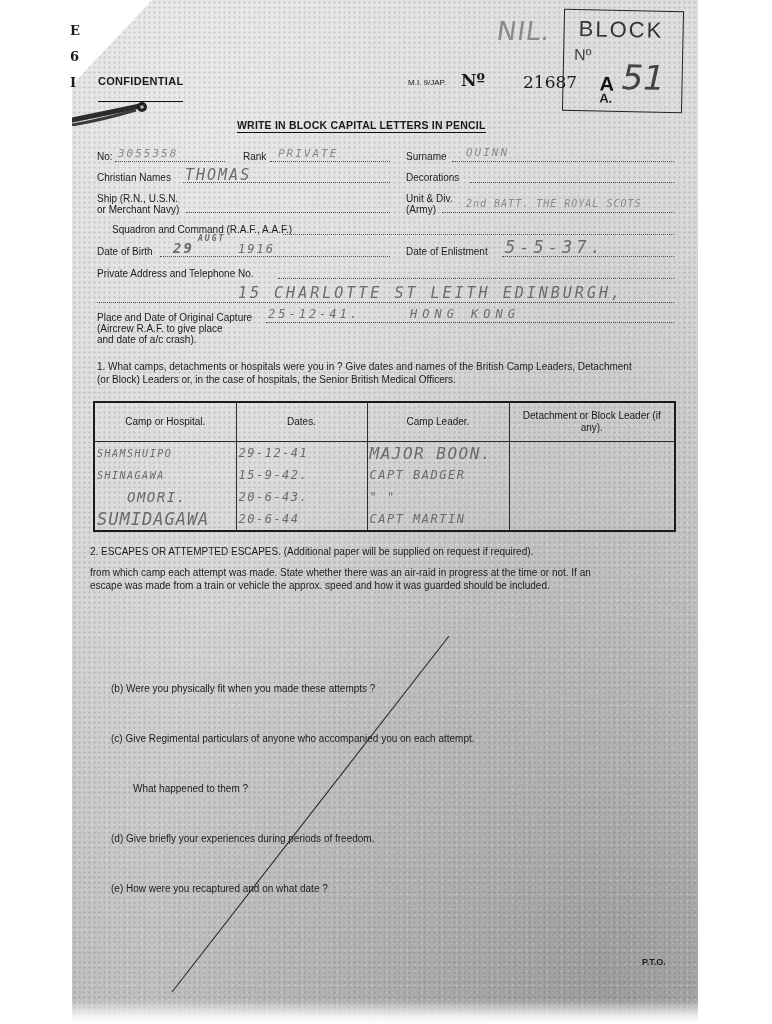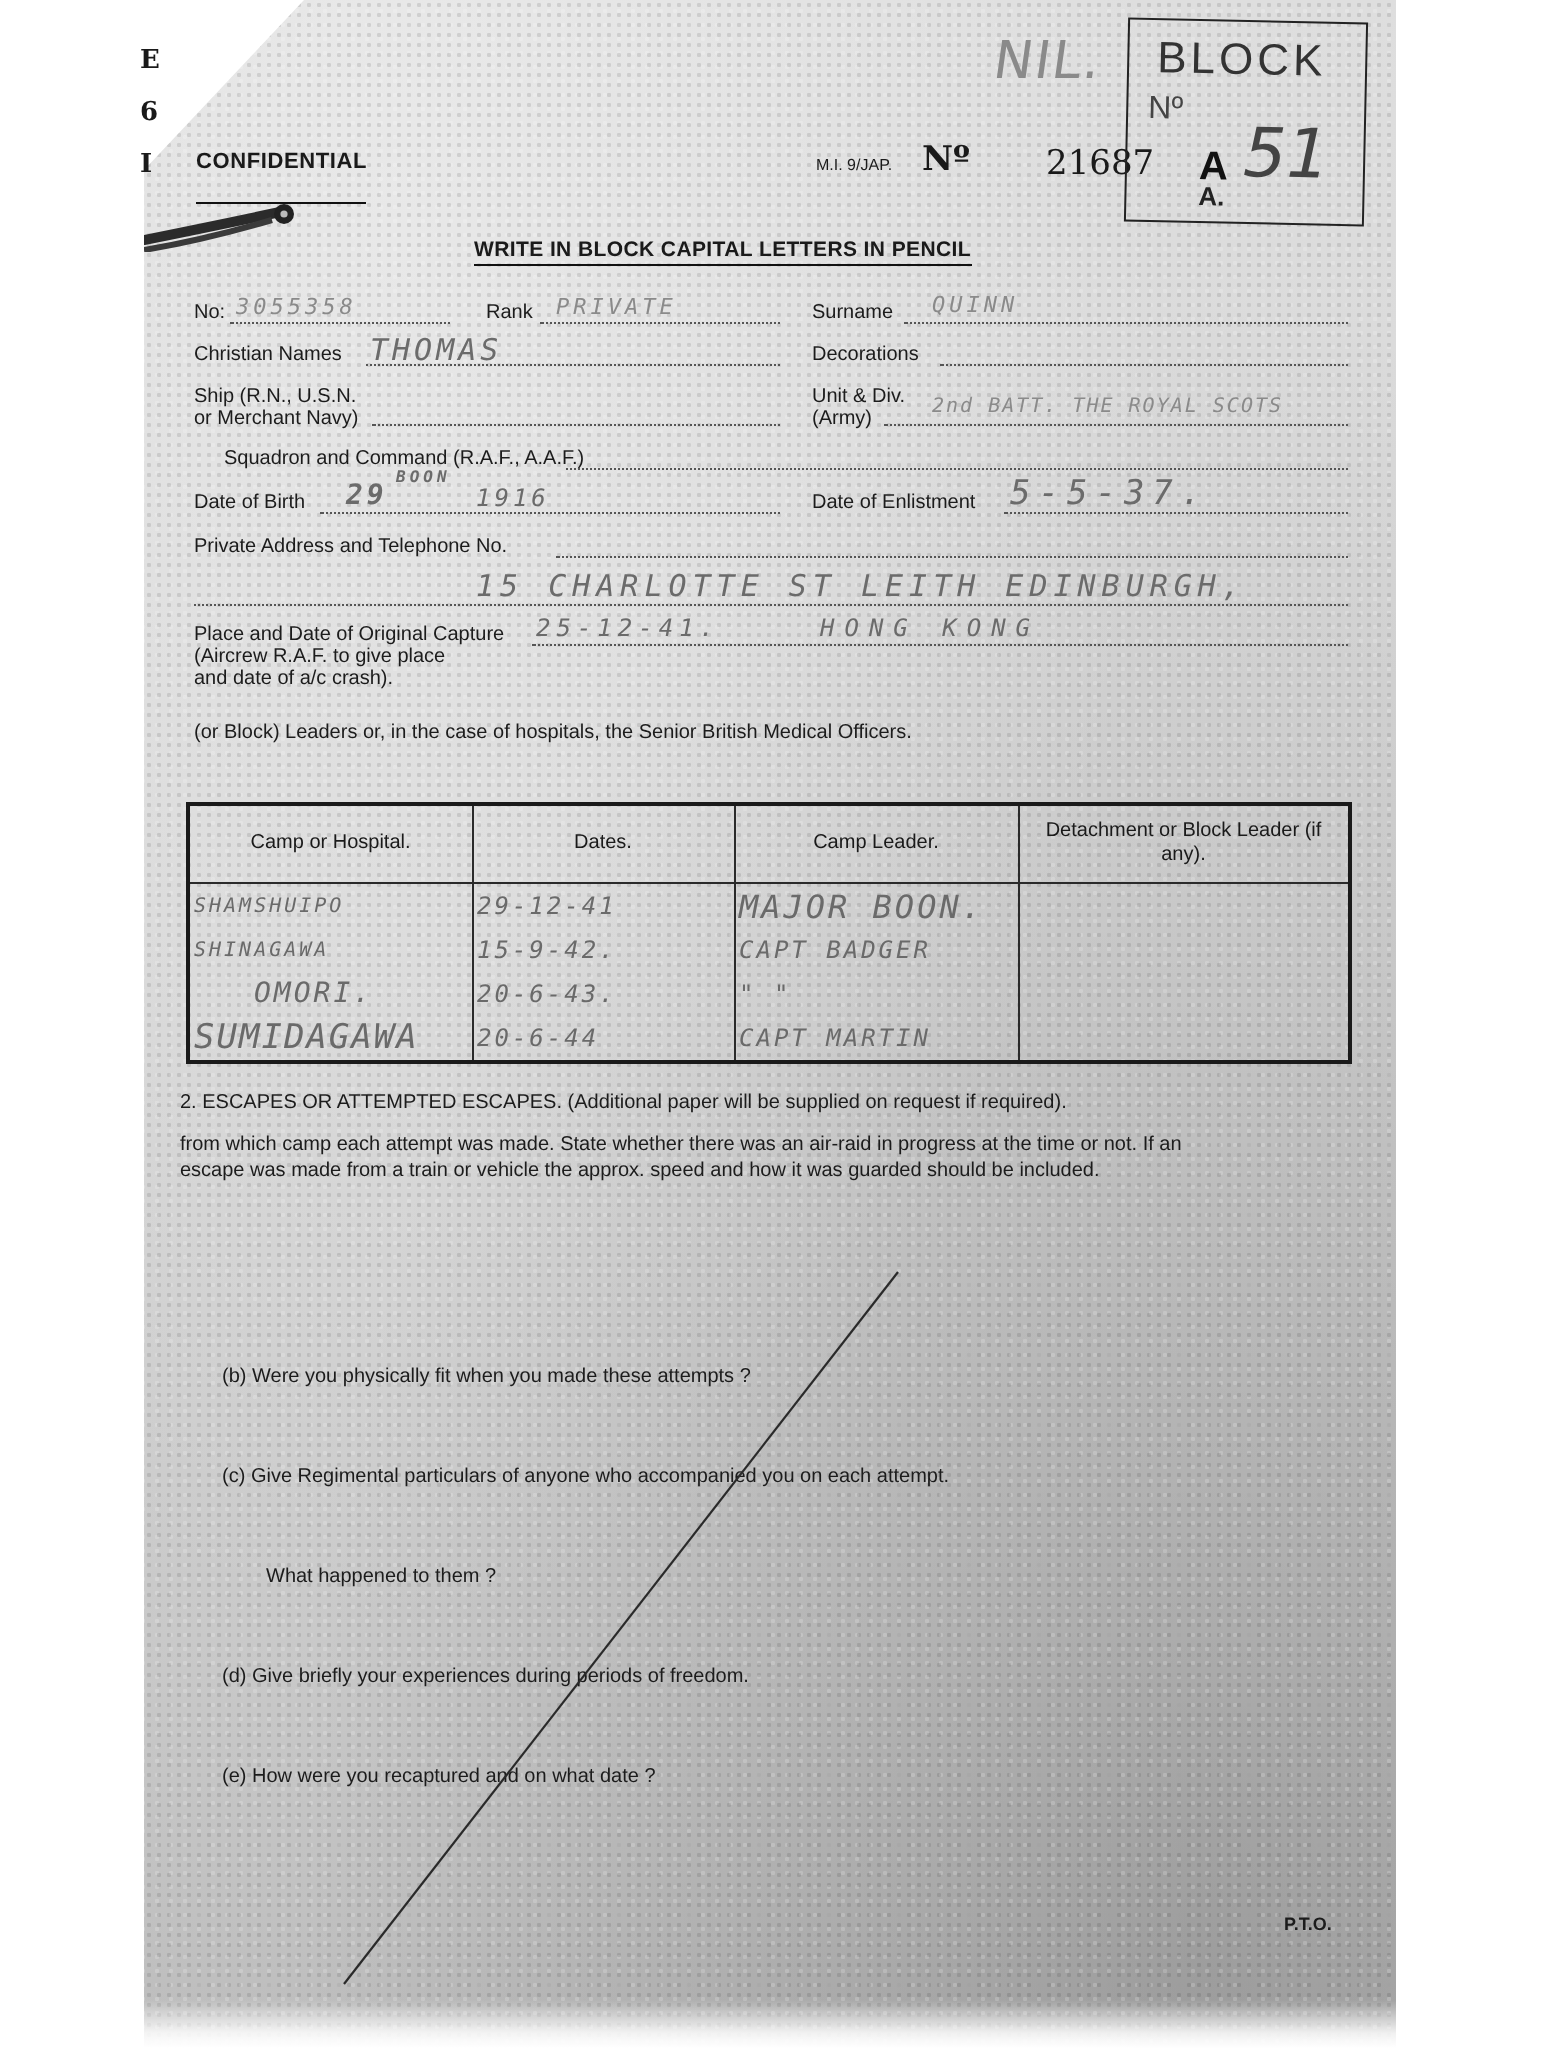--- a/index.html
+++ b/index.html
@@ -158,21 +158,21 @@
 </div>
 <div class="dots" style="left:442px;top:212px;width:232px;"></div>
 <div class="hand" style="left:466px;top:198px;font-size:10px;color:#8a8a8a;letter-spacing:1px;">2nd BATT. THE ROYAL SCOTS</div>
 
 <div class="abs label" style="left:97px;top:224px;margin-left:15px;">Squadron and Command (R.A.F., A.A.F.)</div>
 <div class="dots" style="left:283px;top:234px;width:391px;"></div>
 
 <div class="abs label" style="left:97px;top:246px;">Date of Birth</div>
 <div class="dots" style="left:160px;top:256px;width:230px;"></div>
 <div class="hand" style="left:173px;top:240px;font-size:14px;font-weight:bold;">29</div>
-<div class="hand" style="left:198px;top:234px;font-size:8px;font-weight:bold;">BOON</div>
+<div class="hand" style="left:198px;top:234px;font-size:8px;font-weight:bold;">AUGT</div>
 <div class="hand" style="left:238px;top:242px;font-size:12px;">1916</div>
 
 <div class="abs label" style="left:406px;top:246px;">Date of Enlistment</div>
 <div class="dots" style="left:502px;top:256px;width:172px;"></div>
 <div class="hand" style="left:505px;top:237px;font-size:17px;letter-spacing:4px;">5-5-37.</div>
 
 <div class="abs label" style="left:97px;top:268px;">Private Address and Telephone No.</div>
 <div class="dots" style="left:278px;top:278px;width:396px;"></div>
 <div class="dots" style="left:97px;top:302px;width:577px;"></div>
 <div class="hand" style="left:238px;top:284px;font-size:15px;letter-spacing:3px;">15 CHARLOTTE ST LEITH EDINBURGH,</div>
@@ -180,20 +180,21 @@
 <div class="abs label" style="left:97px;top:312px;line-height:11px;">
   <div>Place and Date of Original Capture</div>
   <div>(Aircrew R.A.F. to give place</div>
   <div>and date of a/c crash).</div>
 </div>
 <div class="dots" style="left:266px;top:322px;width:408px;"></div>
 <div class="hand" style="left:268px;top:307px;font-size:12px;letter-spacing:3px;">25-12-41.</div>
 <div class="hand" style="left:410px;top:307px;font-size:12px;letter-spacing:5px;">HONG KONG</div>
 
 <div class="abs q-text" style="left:97px;top:361px;">
+  <div>1.   What camps, detachments or hospitals were you in ?  Give dates and names of the British Camp Leaders, Detachment</div>
   <div>(or Block) Leaders or, in the case of hospitals, the Senior British Medical Officers.</div>
 </div>
 
 <table class="camps">
   <colgroup>
     <col style="width:142px">
       <col style="width:131px">
       <col style="width:142px">
       <col style="width:166px">
   </colgroup>

